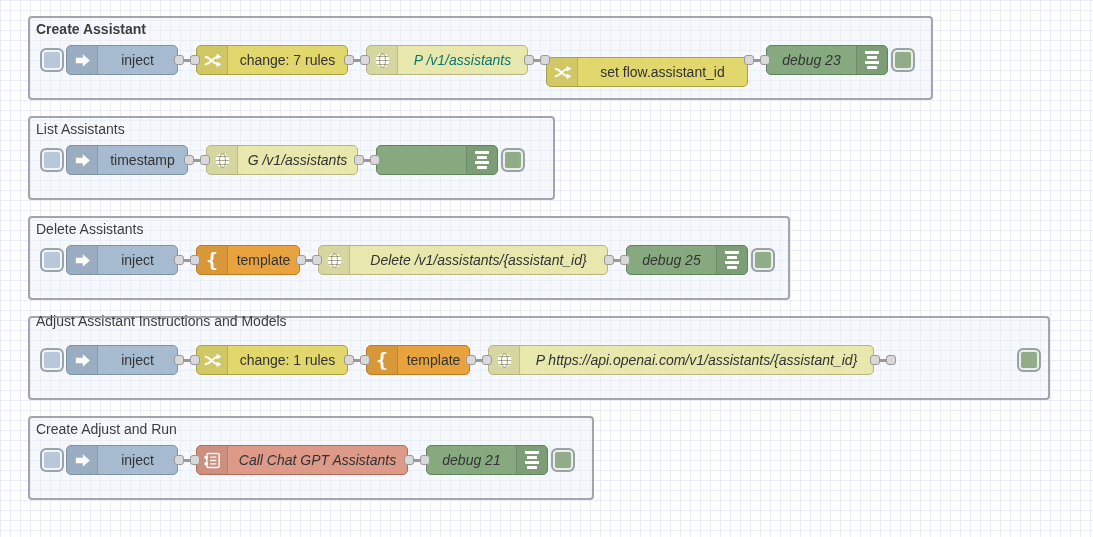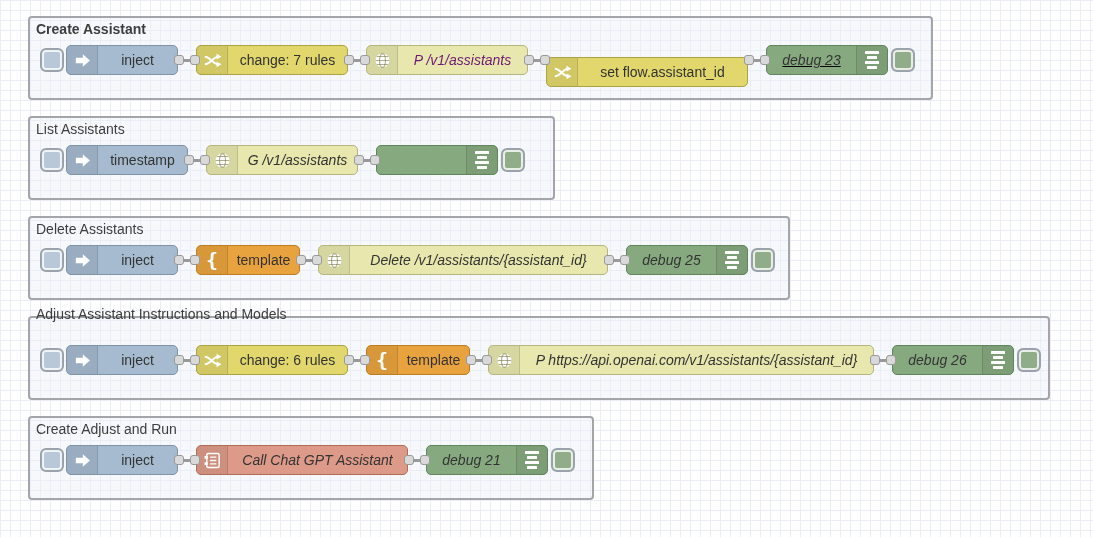--- a/index.html
+++ b/index.html
@@ -82,38 +82,38 @@
     <div class="node" style="left: 366px; top: 45px; width: 162px; background: rgb(231, 231, 174); border-color: rgb(181, 181, 125);">
       <div class="icon-region left">
         <svg width="19" height="19" viewBox="0 0 20 20">
           <circle cx="10" cy="10" r="7.3" fill="#fff"></circle>
           <g stroke="rgba(110,110,55,0.55)" stroke-width="1.2" fill="none">
             <ellipse cx="10" cy="10" rx="3.1" ry="7.3"></ellipse>
             <path d="M2.7 10h14.6M4.1 5.8h11.8M4.1 14.2h11.8"></path>
           </g>
         </svg>
       </div>
-      <div class="label italic" style="color: #701a75;">P /v1/assistants</div>
+      <div class="label italic" style="color: #0f766e;">P /v1/assistants</div>
     </div>
     <div class="port" style="left: 360px; top: 55px;"></div>
     <div class="port" style="left: 524px; top: 55px;"></div>
     <div class="node" style="left: 546px; top: 57px; width: 202px; background: rgb(225, 215, 109); border-color: rgb(171, 162, 66); justify-content: center;">
       <div class="icon-region left">
         <svg width="19" height="19" viewBox="0 0 21 20">
           <path d="M2 5.8c6 0 9.5 8.4 14.5 8.4" stroke="#fff" stroke-width="2.2" fill="none"></path>
           <path d="M2 14.2c6 0 9.5-8.4 14.5-8.4" stroke="#fff" stroke-width="2.2" fill="none"></path>
           <path d="M15 2.6l5.4 3.2-5.4 3.2z" fill="#fff"></path>
           <path d="M15 11l5.4 3.2-5.4 3.2z" fill="#fff"></path>
         </svg>
       </div>
       <div class="label" style="color: rgb(51, 51, 51);">set flow.assistant_id</div>
     </div>
     <div class="port" style="left: 540px; top: 55px;"></div>
     <div class="port" style="left: 744px; top: 55px;"></div>
-    <div class="node" style="left: 766px; top: 45px; width: 122px; background: rgb(135, 169, 128); border-color: rgb(97, 133, 90); text-decoration: underline;">
+    <div class="node" style="left: 766px; top: 45px; width: 122px; background: rgb(135, 169, 128); border-color: rgb(97, 133, 90);">
       <div class="icon-region right">
         <div class="dbg-bars">
           <div style="width:14px"></div>
           <div style="width:10px"></div>
           <div style="width:14px"></div>
           <div style="width:10px"></div>
         </div>
       </div>
       <div class="label italic" style="color: rgb(51, 51, 51);">debug 23</div>
     </div>
@@ -204,21 +204,21 @@
           <div style="width:10px"></div>
           <div style="width:14px"></div>
           <div style="width:10px"></div>
         </div>
       </div>
       <div class="label italic" style="color: rgb(51, 51, 51);">debug 25</div>
     </div>
     <div class="port" style="left: 620px; top: 255px;"></div>
     <div class="side-btn" style="left: 751px; top: 248px; background: rgb(144, 172, 137);"></div>
     <div class="group" style="left: 28px; top: 316px; width: 1022px; height: 84px;"></div>
-    <div class="group-title" style="left: 36px; top: 306px; text-align: right;">Adjust Assistant Instructions and Models</div>
+    <div class="group-title" style="left: 36px; top: 313px; text-align: right;">Adjust Assistant Instructions and Models</div>
     <div class="wire" style="left: 180px; top: 358.5px; width: 14px; background: rgb(153, 153, 153);"></div>
     <div class="wire" style="left: 350px; top: 358.5px; width: 14px; background: rgb(153, 153, 153);"></div>
     <div class="wire" style="left: 472px; top: 358.5px; width: 14px; background: rgb(153, 153, 153);"></div>
     <div class="wire" style="left: 876px; top: 358.5px; width: 14px; background: rgb(153, 153, 153);"></div>
     <div class="node" style="left: 66px; top: 345px; width: 112px; background: rgb(166, 187, 207); border-color: rgb(126, 147, 166);">
       <div class="icon-region left">
         <svg width="19" height="19" viewBox="0 0 20 20">
           <path d="M3 7.2h7.3V3.4L17.8 10l-7.5 6.6v-3.8H3z" fill="#fff"></path>
         </svg>
       </div>
@@ -228,21 +228,21 @@
     <div class="side-btn" style="left: 40px; top: 348px; background: rgb(185, 200, 216);"></div>
     <div class="node" style="left: 196px; top: 345px; width: 152px; background: rgb(225, 215, 109); border-color: rgb(171, 162, 66);">
       <div class="icon-region left">
         <svg width="19" height="19" viewBox="0 0 21 20">
           <path d="M2 5.8c6 0 9.5 8.4 14.5 8.4" stroke="#fff" stroke-width="2.2" fill="none"></path>
           <path d="M2 14.2c6 0 9.5-8.4 14.5-8.4" stroke="#fff" stroke-width="2.2" fill="none"></path>
           <path d="M15 2.6l5.4 3.2-5.4 3.2z" fill="#fff"></path>
           <path d="M15 11l5.4 3.2-5.4 3.2z" fill="#fff"></path>
         </svg>
       </div>
-      <div class="label" style="color: rgb(51, 51, 51);">change: 6 rules</div>
+      <div class="label" style="color: rgb(51, 51, 51);">change: 1 rules</div>
     </div>
     <div class="port" style="left: 190px; top: 355px;"></div>
     <div class="port" style="left: 344px; top: 355px;"></div>
     <div class="node" style="left: 366px; top: 345px; width: 104px; background: rgb(233, 163, 62); border-color: rgb(189, 126, 35);">
       <div class="icon-region left">
         <span class="brace">{</span>
       </div>
       <div class="label" style="color: rgb(51, 51, 51);">template</div>
     </div>
     <div class="port" style="left: 360px; top: 355px;"></div>
@@ -254,31 +254,20 @@
           <g stroke="rgba(110,110,55,0.55)" stroke-width="1.2" fill="none">
             <ellipse cx="10" cy="10" rx="3.1" ry="7.3"></ellipse>
             <path d="M2.7 10h14.6M4.1 5.8h11.8M4.1 14.2h11.8"></path>
           </g>
         </svg>
       </div>
       <div class="label italic" style="color: rgb(51, 51, 51);">P https://api.openai.com/v1/assistants/{assistant_id}</div>
     </div>
     <div class="port" style="left: 482px; top: 355px;"></div>
     <div class="port" style="left: 870px; top: 355px;"></div>
-    <div class="node" style="left: 892px; top: 345px; width: 122px; background: rgb(135, 169, 128); border-color: rgb(97, 133, 90);">
-      <div class="icon-region right">
-        <div class="dbg-bars">
-          <div style="width:14px"></div>
-          <div style="width:10px"></div>
-          <div style="width:14px"></div>
-          <div style="width:10px"></div>
-        </div>
-      </div>
-      <div class="label italic" style="color: rgb(51, 51, 51);">debug 26</div>
-    </div>
     <div class="port" style="left: 886px; top: 355px;"></div>
     <div class="side-btn" style="left: 1017px; top: 348px; background: rgb(144, 172, 137);"></div>
     <div class="group" style="left: 28px; top: 416px; width: 566px; height: 84px;"></div>
     <div class="group-title" style="left: 36px; top: 421px;">Create Adjust and Run</div>
     <div class="wire" style="left: 180px; top: 458.5px; width: 14px; background: rgb(153, 153, 153);"></div>
     <div class="wire" style="left: 410px; top: 458.5px; width: 14px; background: rgb(153, 153, 153);"></div>
     <div class="node" style="left: 66px; top: 445px; width: 112px; background: rgb(166, 187, 207); border-color: rgb(126, 147, 166);">
       <div class="icon-region left">
         <svg width="19" height="19" viewBox="0 0 20 20">
           <path d="M3 7.2h7.3V3.4L17.8 10l-7.5 6.6v-3.8H3z" fill="#fff"></path>
@@ -290,21 +279,21 @@
     <div class="side-btn" style="left: 40px; top: 448px; background: rgb(185, 200, 216);"></div>
     <div class="node" style="left: 196px; top: 445px; width: 212px; background: rgb(221, 154, 136); border-color: rgb(176, 108, 88);">
       <div class="icon-region left">
         <svg width="19" height="19" viewBox="0 0 20 20">
           <rect x="4" y="2.6" width="13" height="14.8" rx="1.6" fill="none" stroke="#fff" stroke-width="1.5"></rect>
           <path d="M7.5 6.4h6.5M7.5 10h6.5M7.5 13.6h6.5" stroke="#fff" stroke-width="1.4"></path>
           <rect x="1.6" y="5.2" width="3.4" height="3" fill="#fff"></rect>
           <rect x="1.6" y="11.8" width="3.4" height="3" fill="#fff"></rect>
         </svg>
       </div>
-      <div class="label italic" style="color: rgb(51, 51, 51);">Call Chat GPT Assistant</div>
+      <div class="label italic" style="color: rgb(51, 51, 51);">Call Chat GPT Assistants</div>
     </div>
     <div class="port" style="left: 190px; top: 455px;"></div>
     <div class="port" style="left: 404px; top: 455px;"></div>
     <div class="node" style="left: 426px; top: 445px; width: 122px; background: rgb(135, 169, 128); border-color: rgb(97, 133, 90);">
       <div class="icon-region right">
         <div class="dbg-bars">
           <div style="width:14px"></div>
           <div style="width:10px"></div>
           <div style="width:14px"></div>
           <div style="width:10px"></div>

